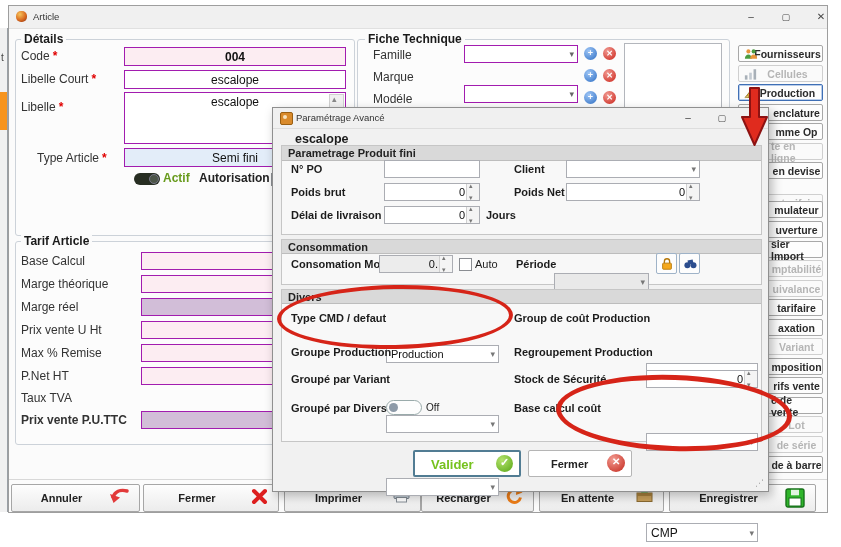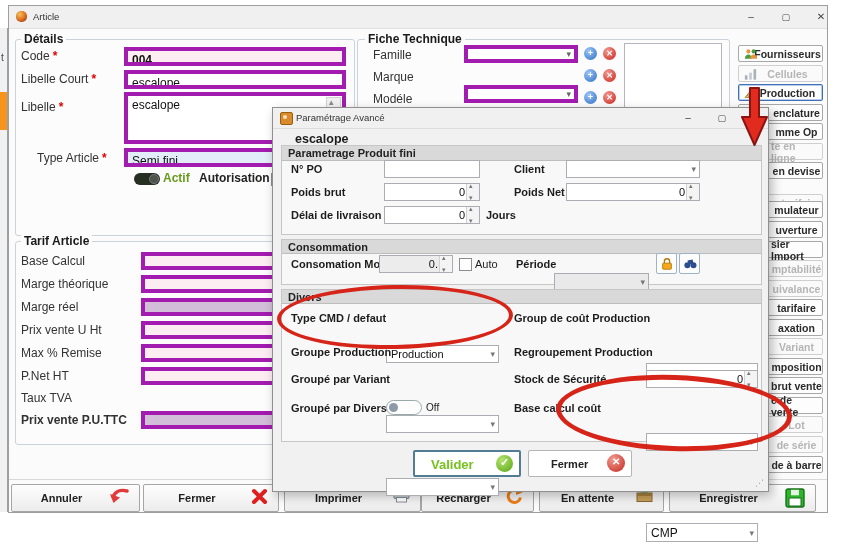--- a/index.html
+++ b/index.html
@@ -15,22 +15,22 @@
   #appicon{position:absolute;left:7px;top:5px;width:11px;height:11px;border-radius:45%;
     background:radial-gradient(circle at 35% 30%,#f6c35b 0%,#d96b21 55%,#8c2f10 100%);}
   .wtitle{position:absolute;left:24px;top:5px;font-size:9.5px;color:#333;}
   .winctl{position:absolute;top:0;width:30px;height:22px;text-align:center;line-height:22px;font-size:10px;color:#444;}
   .winctl.min::after{content:"–";} .winctl.max::after{content:"▢";font-size:9px;} .winctl.cls::after{content:"✕";}
   
   .gbox{position:absolute;border:1px solid #ccd2d9;border-radius:3px;background:#fcfcfc;}
   .glegend{position:absolute;font-size:12px;font-weight:bold;color:#1a1a1a;background:#fbfbfb;padding:0 3px;}
   .flabel{position:absolute;font-size:12px;color:#333;white-space:nowrap;}
   .req{color:#e00000;font-weight:bold;margin-left:3px;}
-  .tinput{position:absolute;border:4px solid #a21caf;background:#fff;font-size:12px;color:#111;
-    padding:2px 4px;box-sizing:border-box;white-space:nowrap;overflow:hidden;}
+  .tinput{position:absolute;border:1px solid #a21caf;background:#fff;font-size:12px;color:#111;
+    padding:2px 4px;box-sizing:border-box;white-space:nowrap;overflow:hidden;text-align:center;}
   .pink{background:#fcedf2;} .purple{background:#d2bed8;} .blue{background:#e3edf9;}
   .bold{font-weight:bold;}
   .sel{position:relative;}
   .sel::after{content:"▾";position:absolute;right:3px;top:50%;transform:translateY(-52%);font-size:9px;color:#666;}
   .mini-scroll{position:absolute;width:13px;height:13px;right:1px;top:1px;background:#f0f0f0;border:1px solid #d0d0d0;}
   .mini-scroll::after{content:"▴";position:absolute;left:2px;top:-1px;font-size:9px;color:#888;}
   
   .toggle-on{position:absolute;width:26px;height:12px;border-radius:7px;background:#272e22;}
   .toggle-on::after{content:"";position:absolute;right:1px;top:1px;width:10px;height:10px;border-radius:50%;
     background:#4c5548;border:1px solid #778;box-sizing:border-box;}
@@ -234,21 +234,21 @@
         <div class="sbtn cov" style="top: 313px;">
           <span>axation</span>
         </div>
         <div class="sbtn dis cov" style="top: 332px;">
           <span>Variant</span>
         </div>
         <div class="sbtn cov" style="top: 352px;">
           <span>mposition</span>
         </div>
         <div class="sbtn cov" style="top: 371px;">
-          <span>brut vente</span>
+          <span>rifs vente</span>
         </div>
         <div class="sbtn cov" style="top: 391px;">
           <span>é de vente</span>
         </div>
         <div class="sbtn dis cov" style="top: 410px;">
           <span>Lot</span>
         </div>
         <div class="sbtn dis cov" style="top: 430px;">
           <span>de série</span>
         </div>

